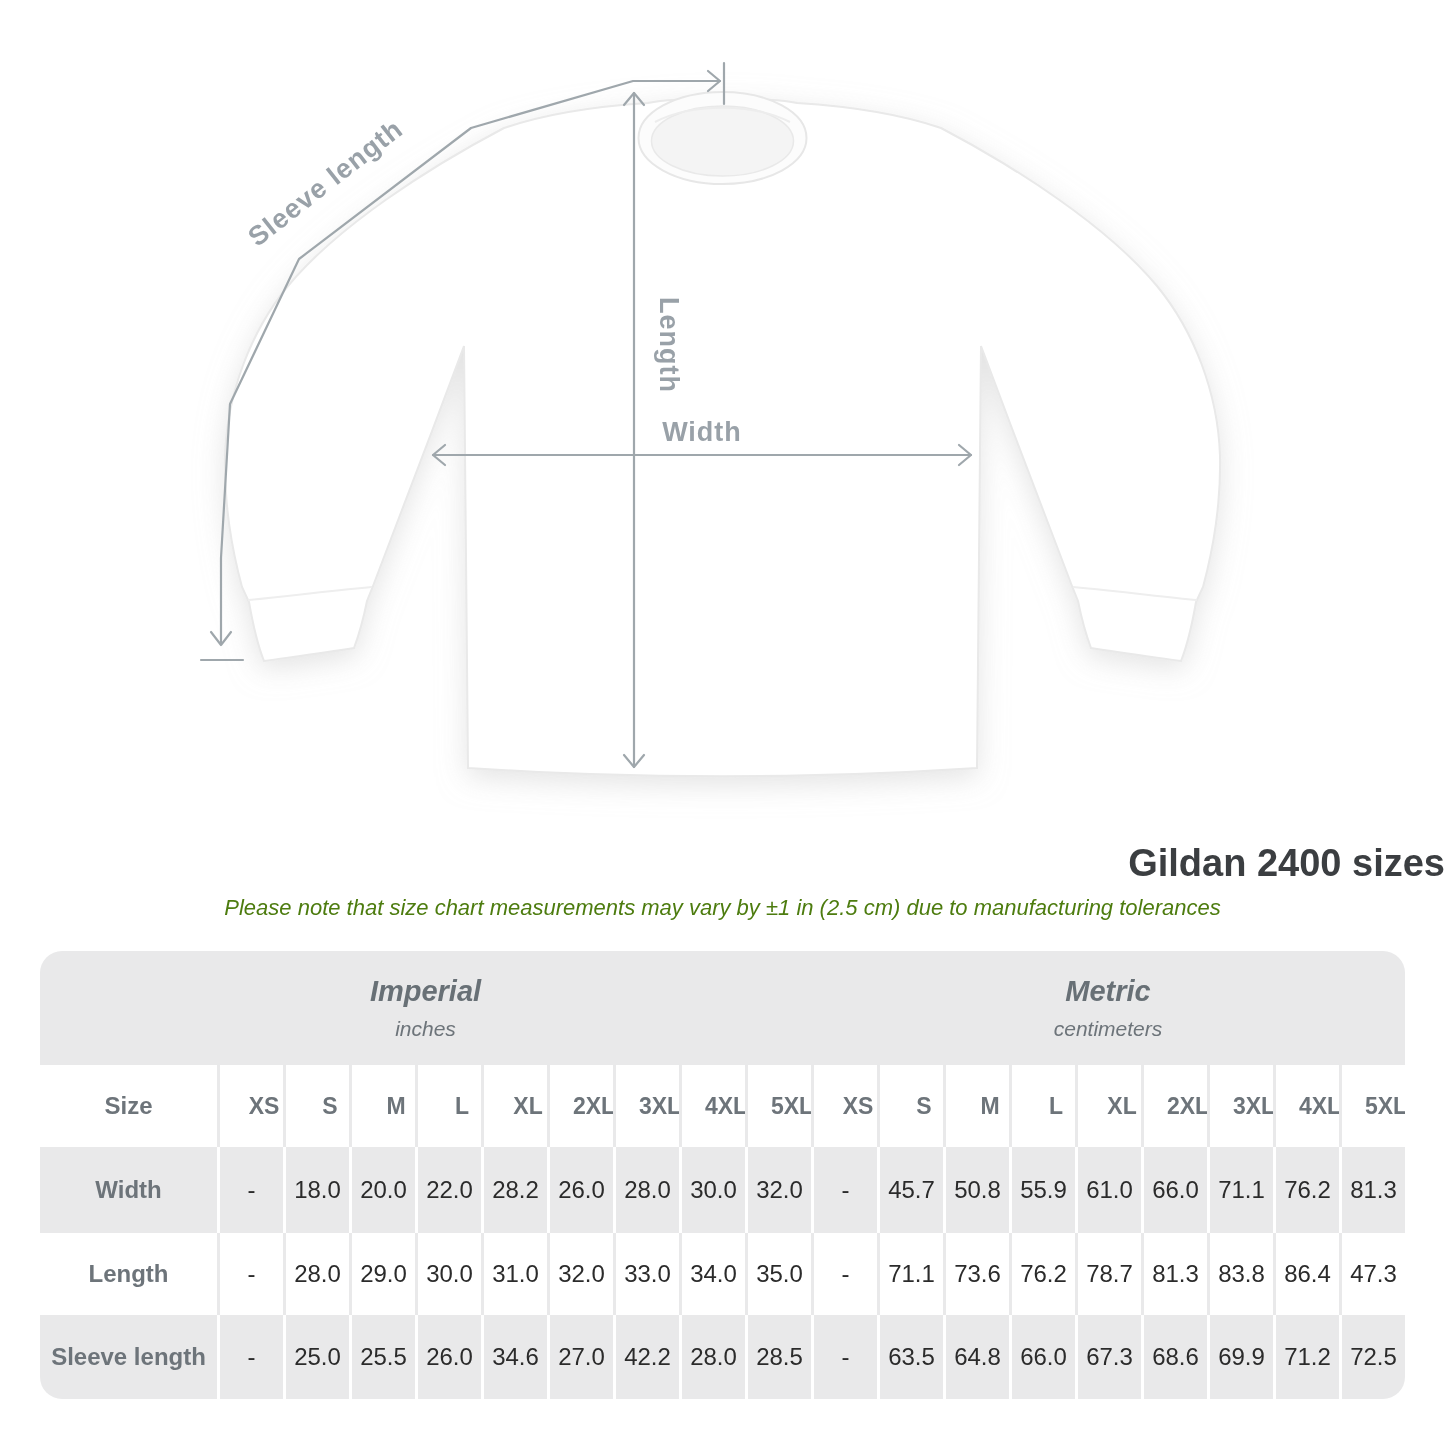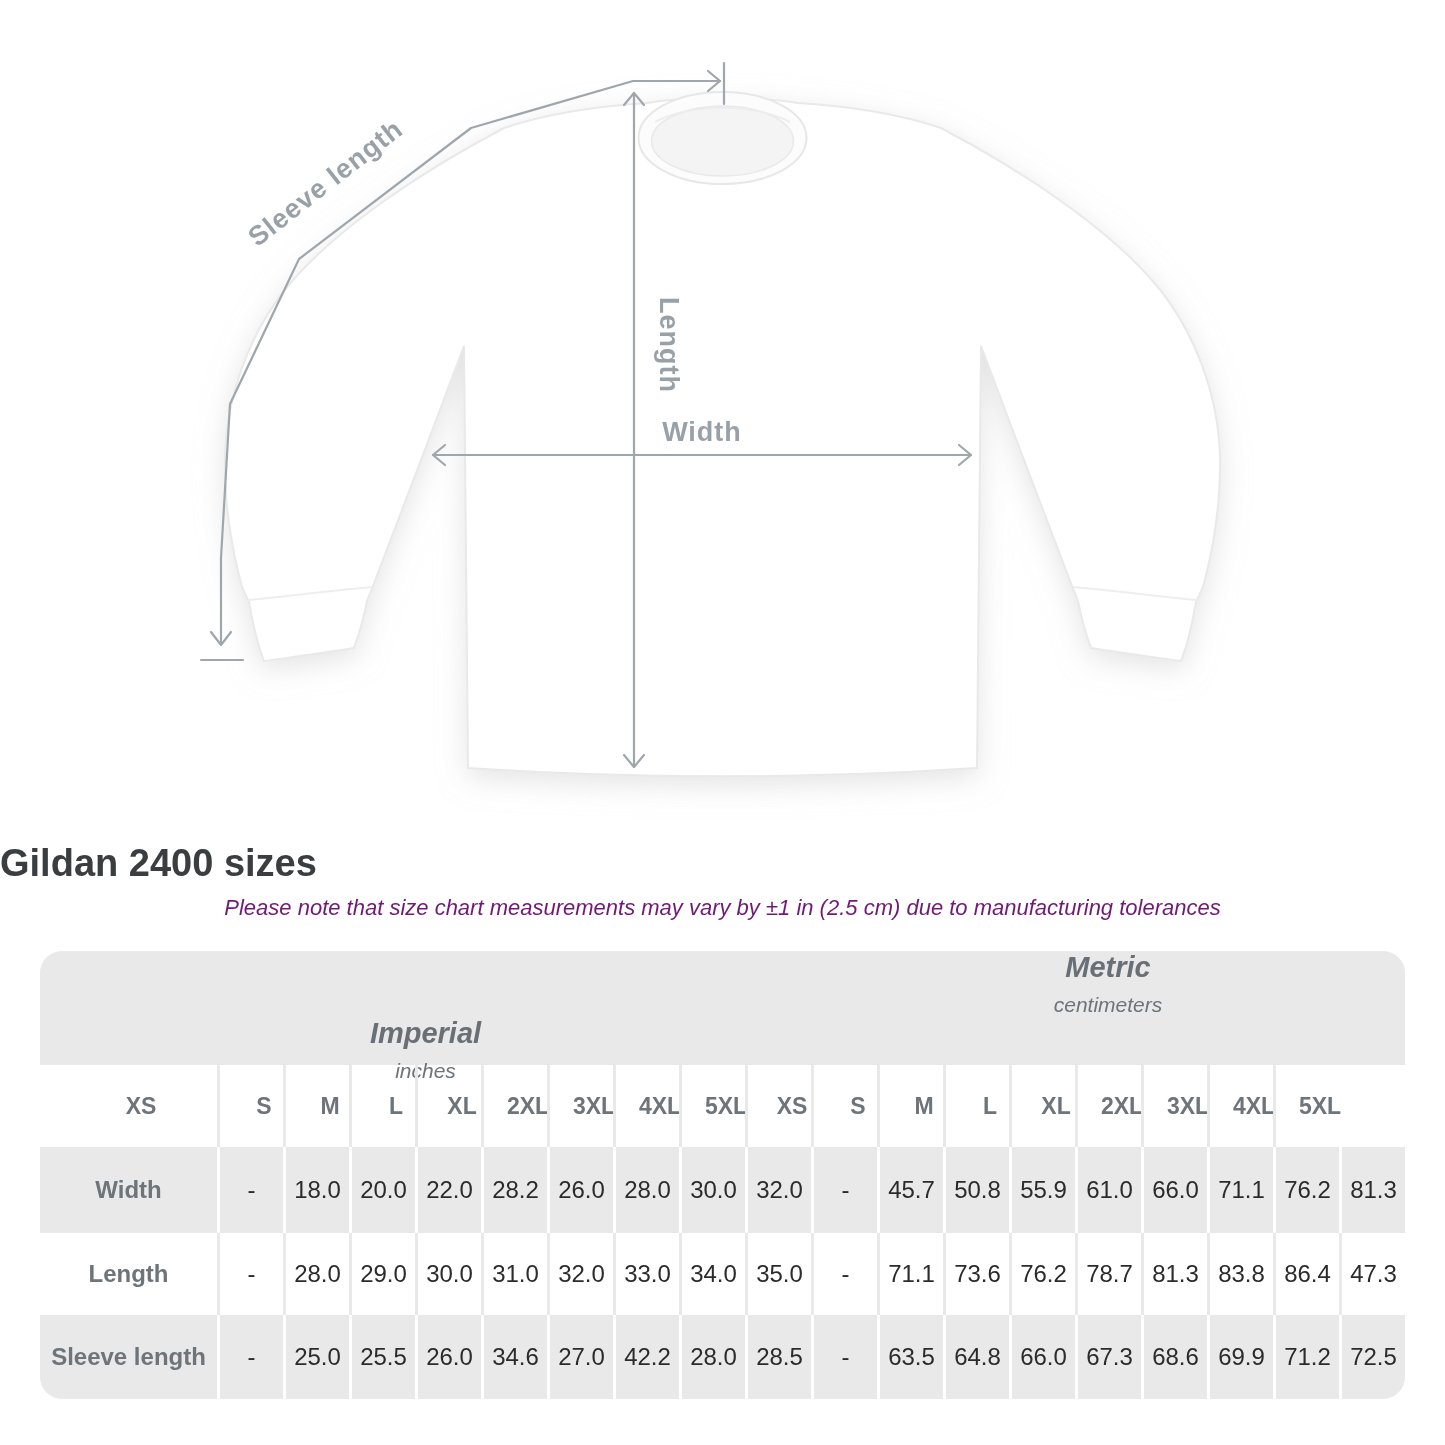--- a/index.html
+++ b/index.html
@@ -6,22 +6,22 @@
   body{font-family:"Liberation Sans", sans-serif; width:1445px; height:1445px; overflow:hidden;}
   .page{position:relative; width:1445px; height:1445px; background:#fff;}
 
   
   .shirt-svg{display:block; width:1445px; height:828px;}
   .measure line, .measure path{stroke:#9fa7ac; stroke-width:2.2; fill:none; stroke-linecap:round; stroke-linejoin:round;}
   .measure text{fill:#99a1a8; font-weight:bold; font-size:27px; letter-spacing:1px; text-anchor:middle;
                 font-family:"Liberation Sans", sans-serif;}
 
   
-  .title{margin:14px 0 0 0; text-align:left; font-size:38px; font-weight:bold; color:#3b3e41;}
-  .subtitle{margin:10px 0 0 0; text-align:center; font-style:italic; font-size:22px; color:#701a75;}
+  .title{margin:14px 0 0 0; text-align:right; font-size:38px; font-weight:bold; color:#3b3e41;}
+  .subtitle{margin:10px 0 0 0; text-align:center; font-style:italic; font-size:22px; color:#4d7c0f;}
 
   
   .sizetable{width:1365px; margin:30px auto 0 auto; border-radius:22px; overflow:hidden;}
   .band, .row{display:grid; grid-template-columns:177px repeat(18, 66px);}
   .band{height:114px; background:#e9e9ea;}
   .band-cell{display:flex; flex-direction:column; align-items:center; justify-content:center; gap:9px;}
   .band-cell.imperial{grid-column:1 / span 10;}
   .band-cell.metric{grid-column:11 / span 9;}
   .band-title{font-size:29px; font-weight:bold; font-style:italic; color:#687076;}
   .band-sub{font-size:21px; font-style:italic; color:#6d747a;}
@@ -105,31 +105,32 @@
       <text x="702" y="441">Width</text>
     </g>
   </svg>
 
   <h1 class="title">Gildan 2400 sizes</h1>
   <p class="subtitle">Please note that size chart measurements may vary by ±1 in (2.5 cm) due to manufacturing tolerances</p>
 
   <div class="sizetable">
 
     <div class="band">
+      <div class="band-cell imperial">
+        <div class="band-title">Imperial</div>
+        <div class="band-sub">inches</div>
+      </div>
       <div class="band-cell metric">
         <div class="band-title">Metric</div>
         <div class="band-sub">centimeters</div>
       </div>
-      <div class="band-cell imperial">
-        <div class="band-title">Imperial</div>
-        <div class="band-sub">inches</div>
-      </div>
     </div>
 
     <div class="row sizes">
+      <div class="cell label">Size</div>
       <div class="cell head">XS</div>
       <div class="cell head">S</div>
       <div class="cell head">M</div>
       <div class="cell head">L</div>
       <div class="cell head">XL</div>
       <div class="cell head">2XL</div>
       <div class="cell head">3XL</div>
       <div class="cell head">4XL</div>
       <div class="cell head">5XL</div>
       <div class="cell head">XS</div>

